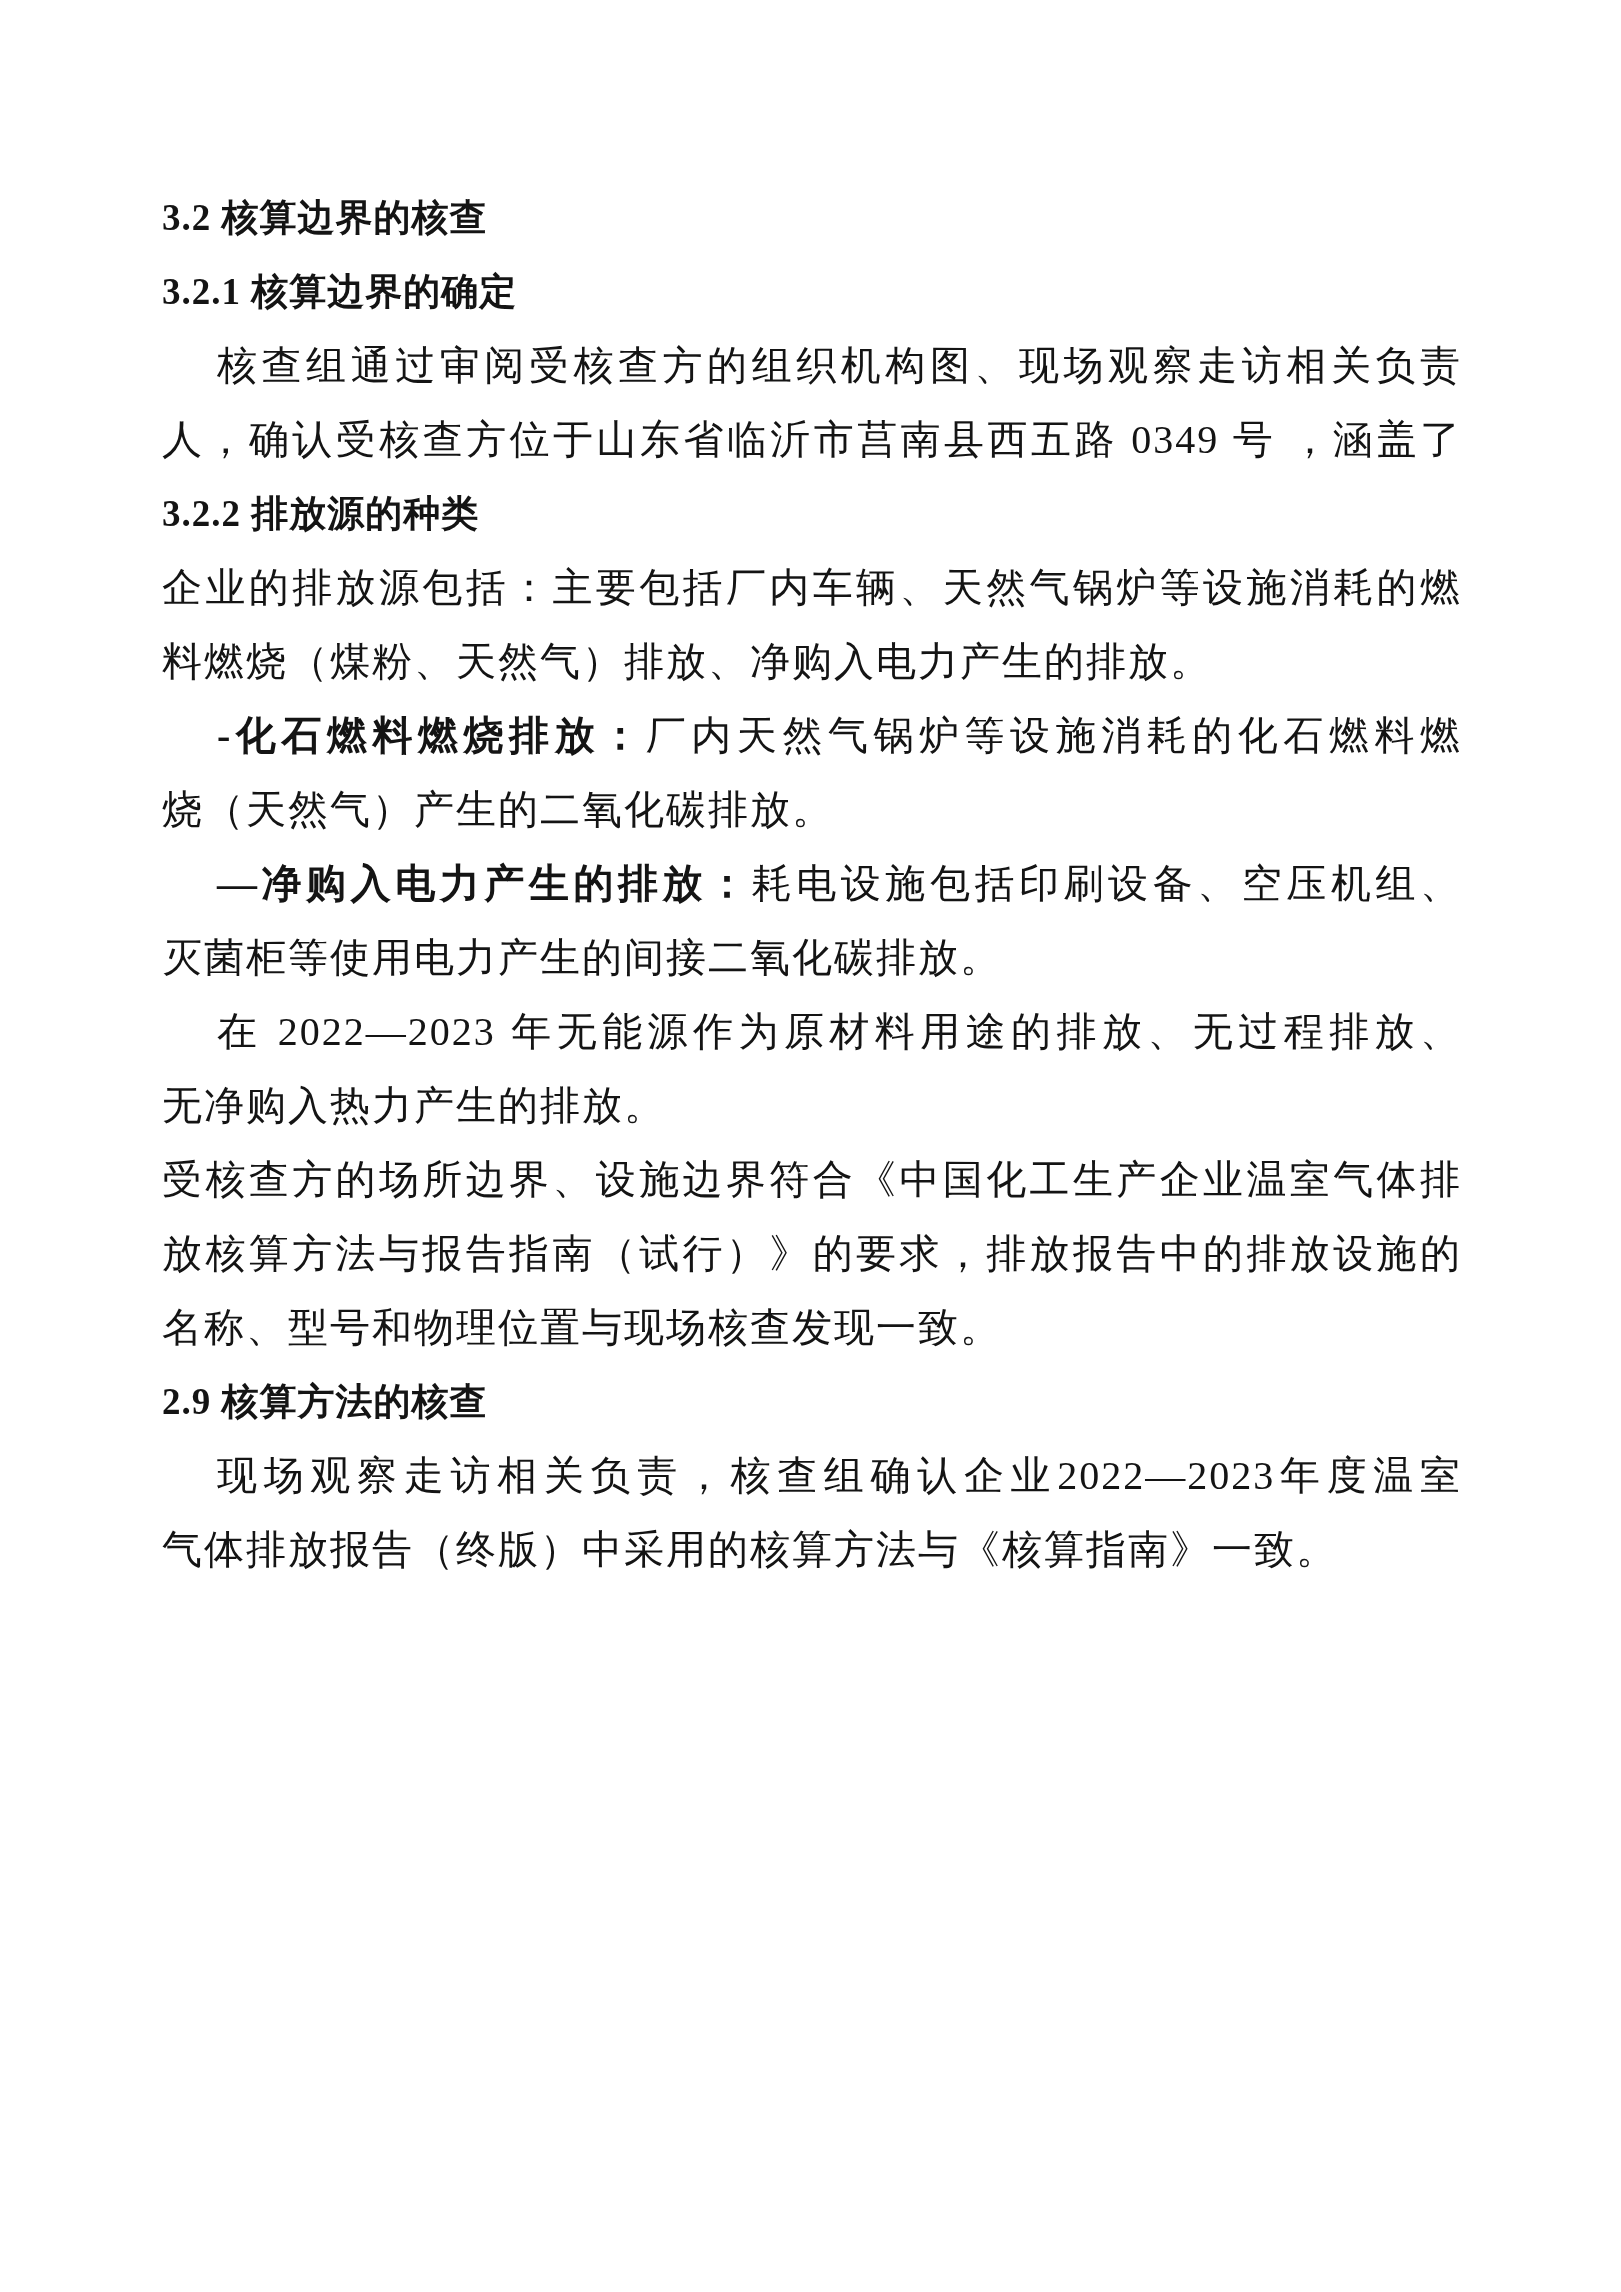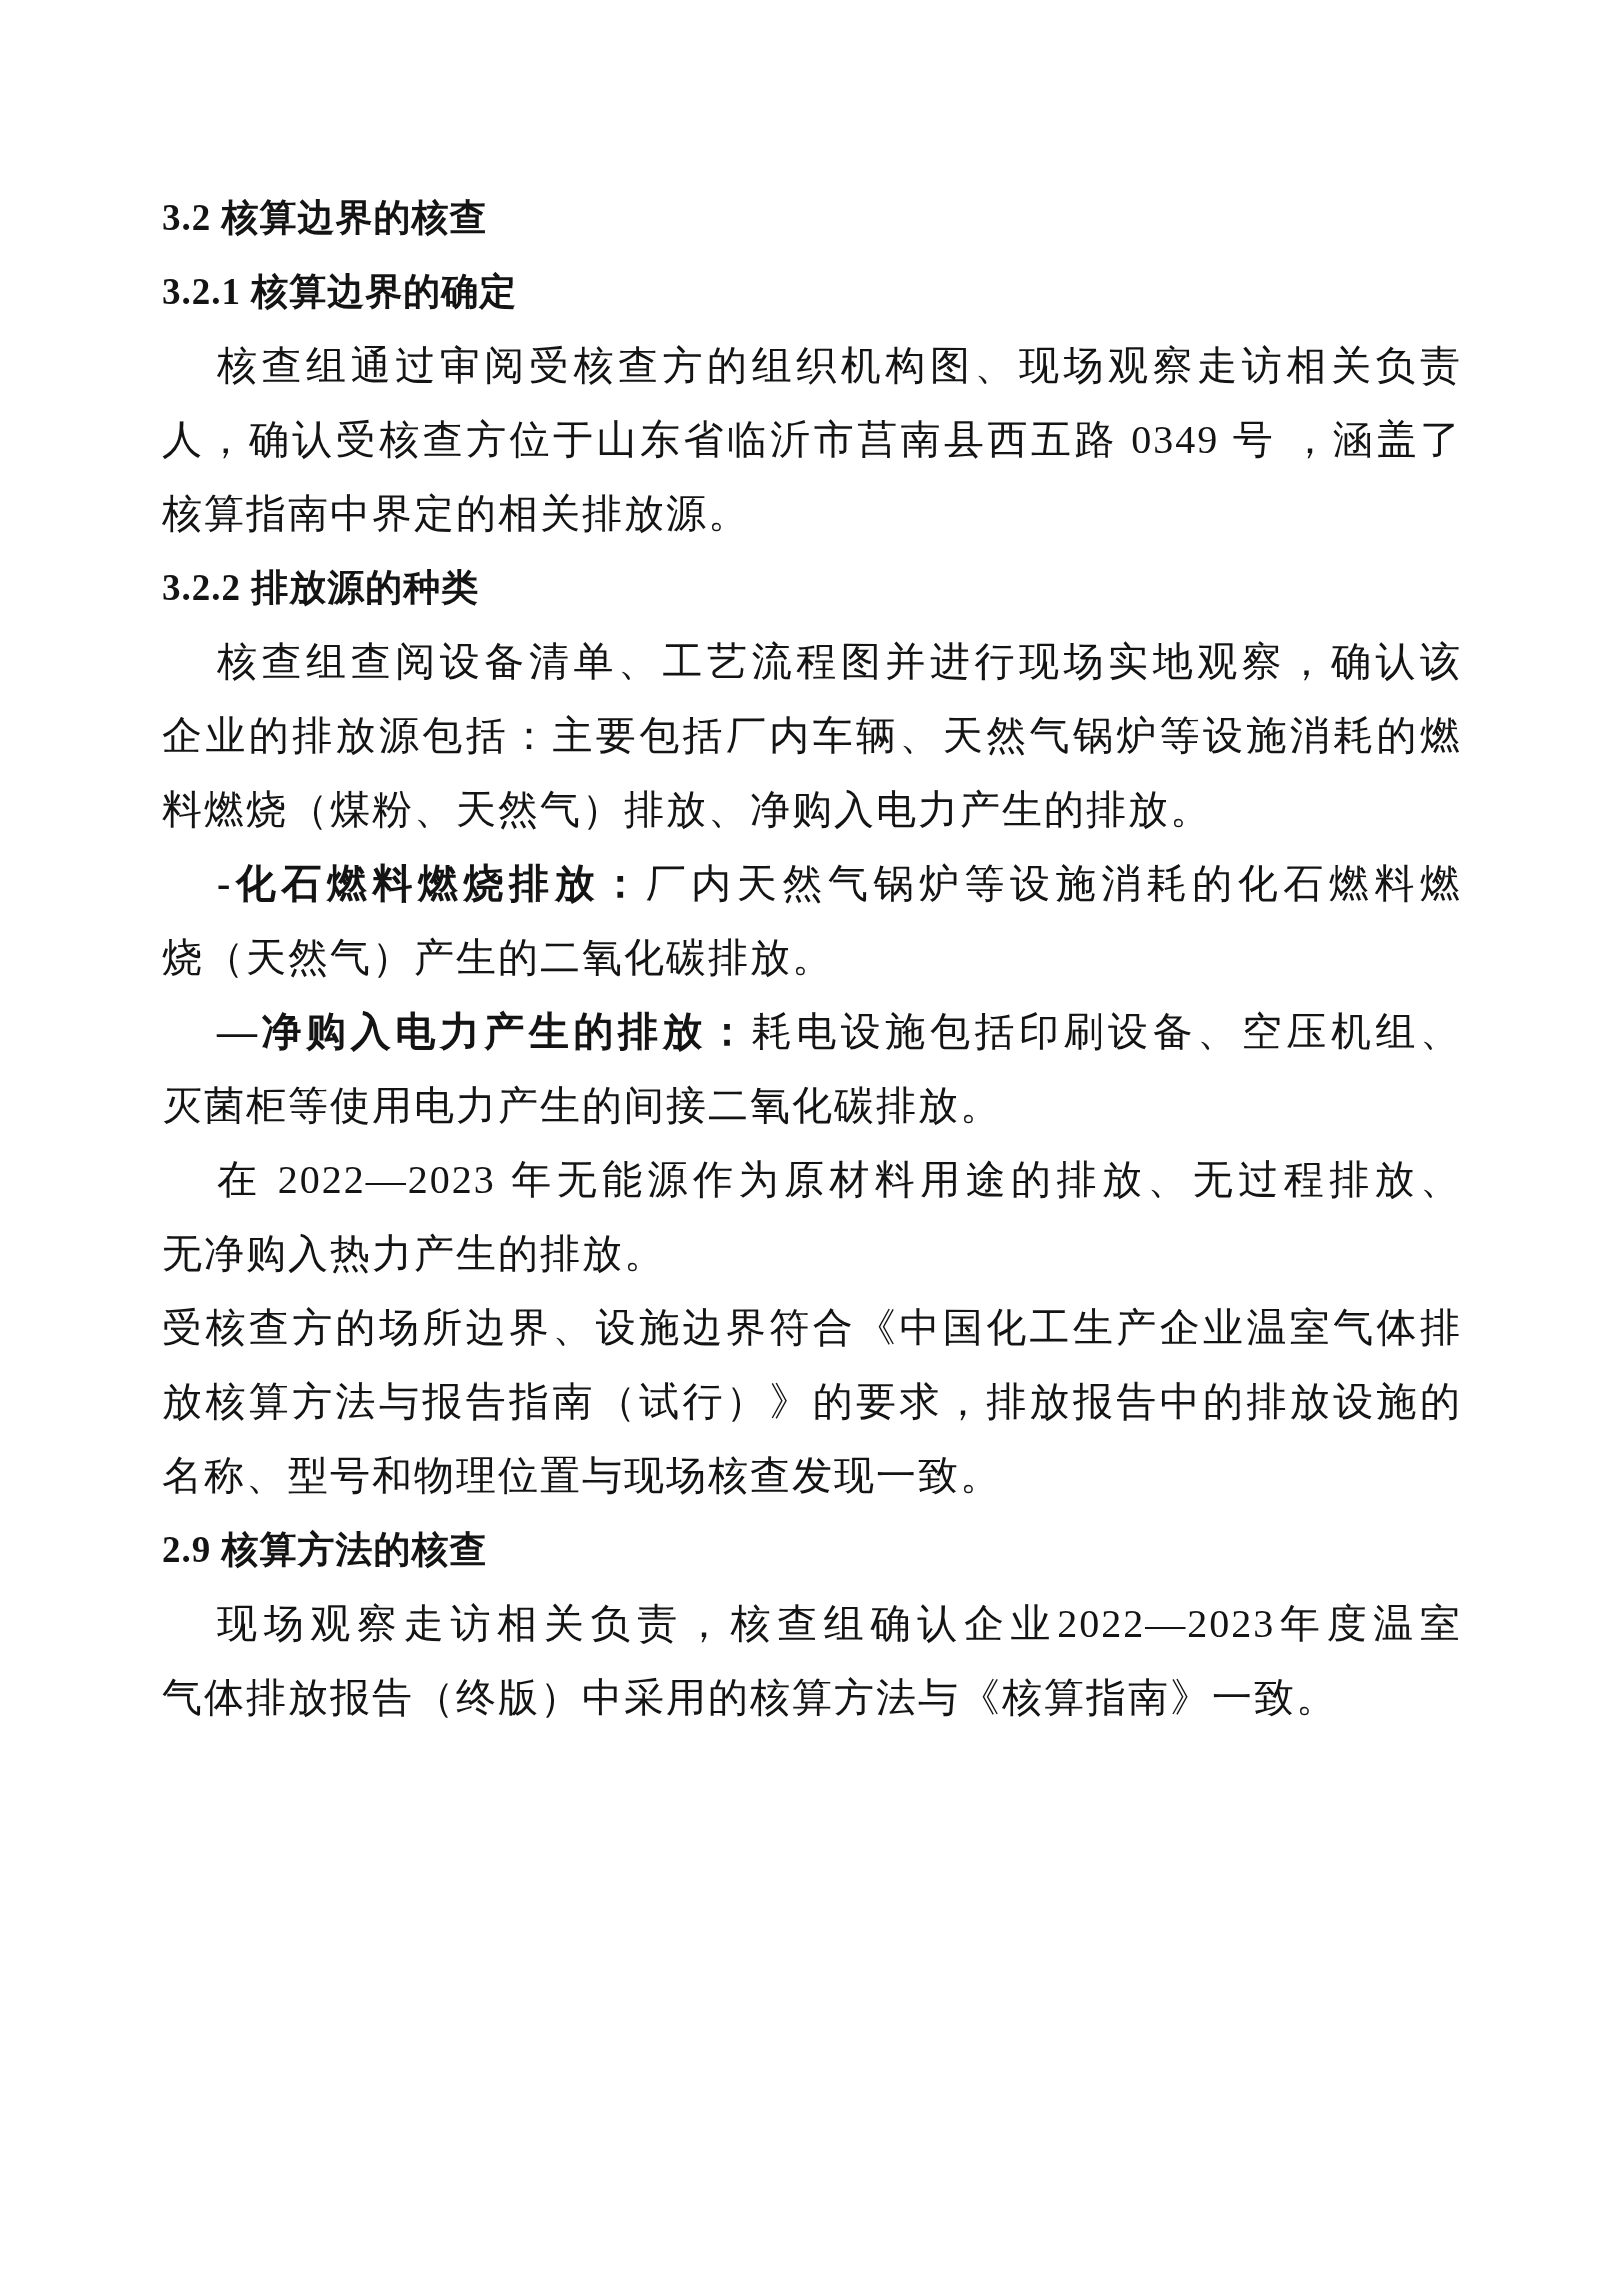--- a/index.html
+++ b/index.html
@@ -61,25 +61,23 @@
 </head>
 <body>
 
 <div class="page">
   <div class="content" id="doc-content">
       <div class="block heading">3.2 核算边界的核查</div>
       <div class="block heading">3.2.1 核算边界的确定</div>
       <div class="paragraph">
         <div class="block text-line first">核查组通过审阅受核查方的组织机构图、现场观察走访相关负责</div>
         <div class="block text-line">人，确认受核查方位于山东省临沂市莒南县西五路 0349 号 ，涵盖了</div>
-        <div class="block text-line last">核算指南中界定的相关排放源。</div>
       </div>
       <div class="block heading">3.2.2 排放源的种类</div>
       <div class="paragraph">
-        <div class="block text-line first">核查组查阅设备清单、工艺流程图并进行现场实地观察，确认该</div>
         <div class="block text-line">企业的排放源包括：主要包括厂内车辆、天然气锅炉等设施消耗的燃</div>
         <div class="block text-line last">料燃烧（煤粉、天然气）排放、净购入电力产生的排放。</div>
       </div>
       <div class="paragraph">
         <div class="block text-line first"><span class="bold-run">-化石燃料燃烧排放：</span><span>厂内天然气锅炉等设施消耗的化石燃料燃</span></div>
         <div class="block text-line last">烧（天然气）产生的二氧化碳排放。</div>
       </div>
       <div class="paragraph">
         <div class="block text-line first"><span class="bold-run">—净购入电力产生的排放：</span><span>耗电设施包括印刷设备、空压机组、</span></div>
         <div class="block text-line last">灭菌柜等使用电力产生的间接二氧化碳排放。</div>

